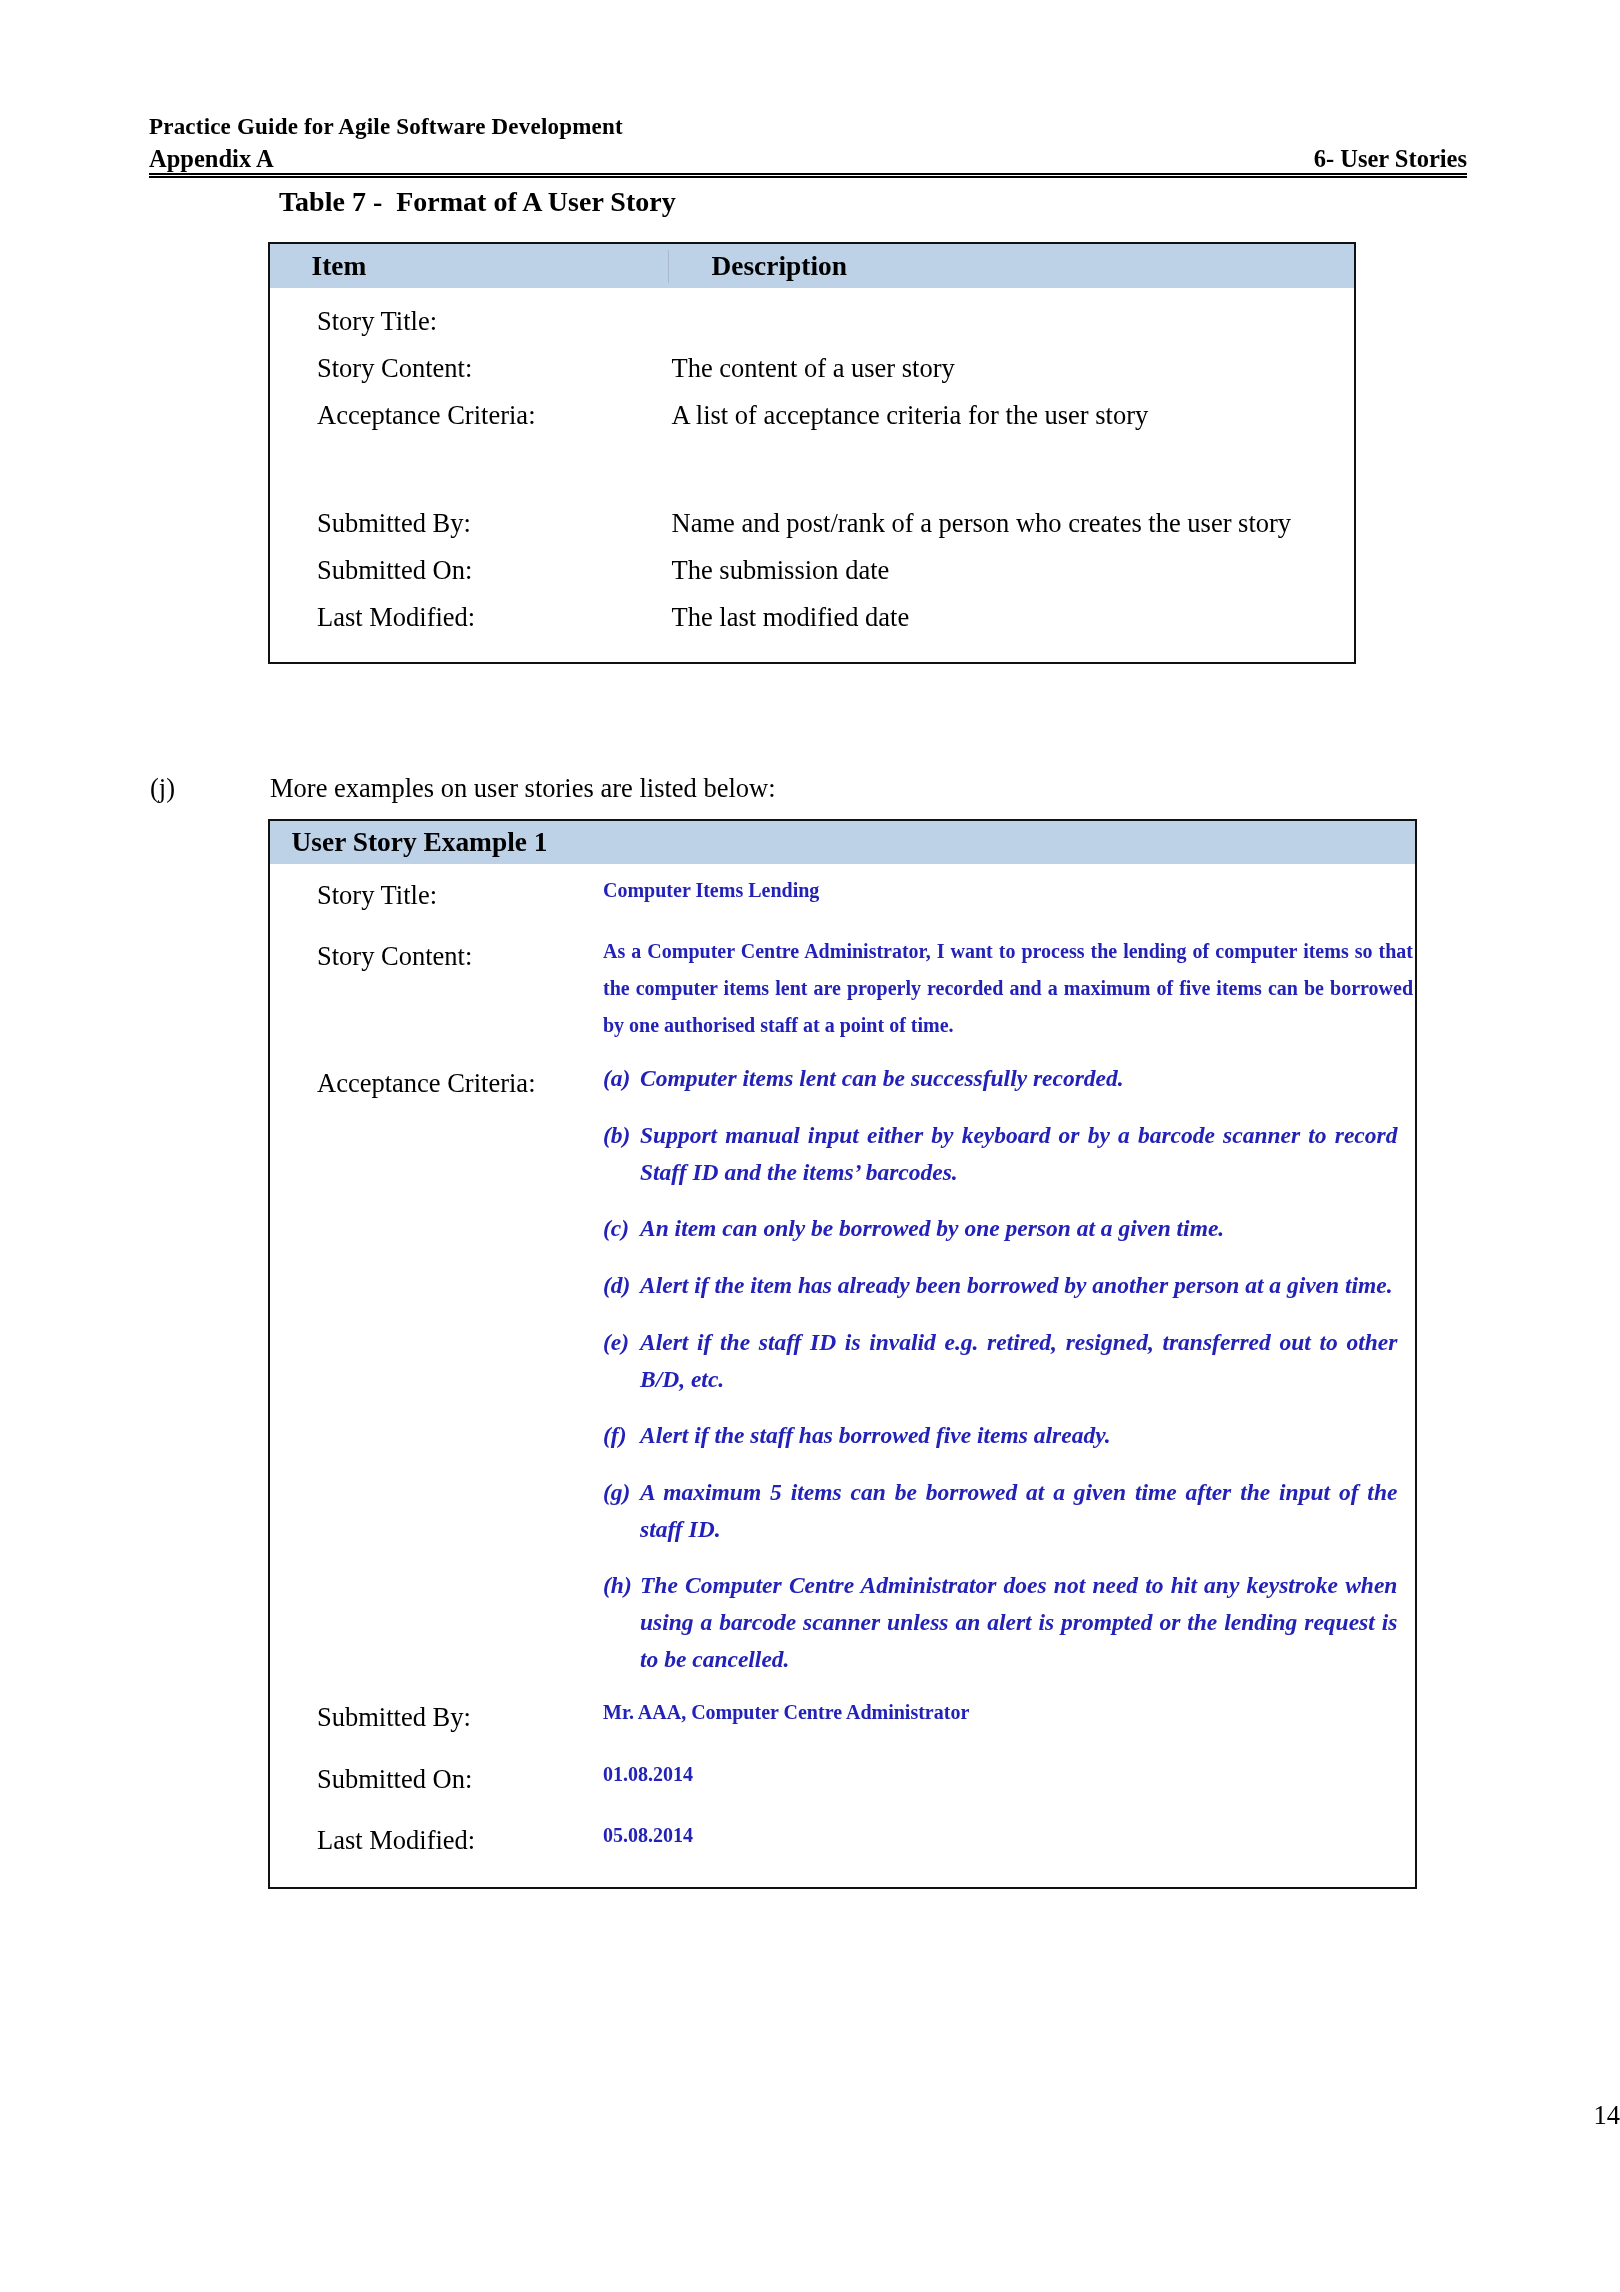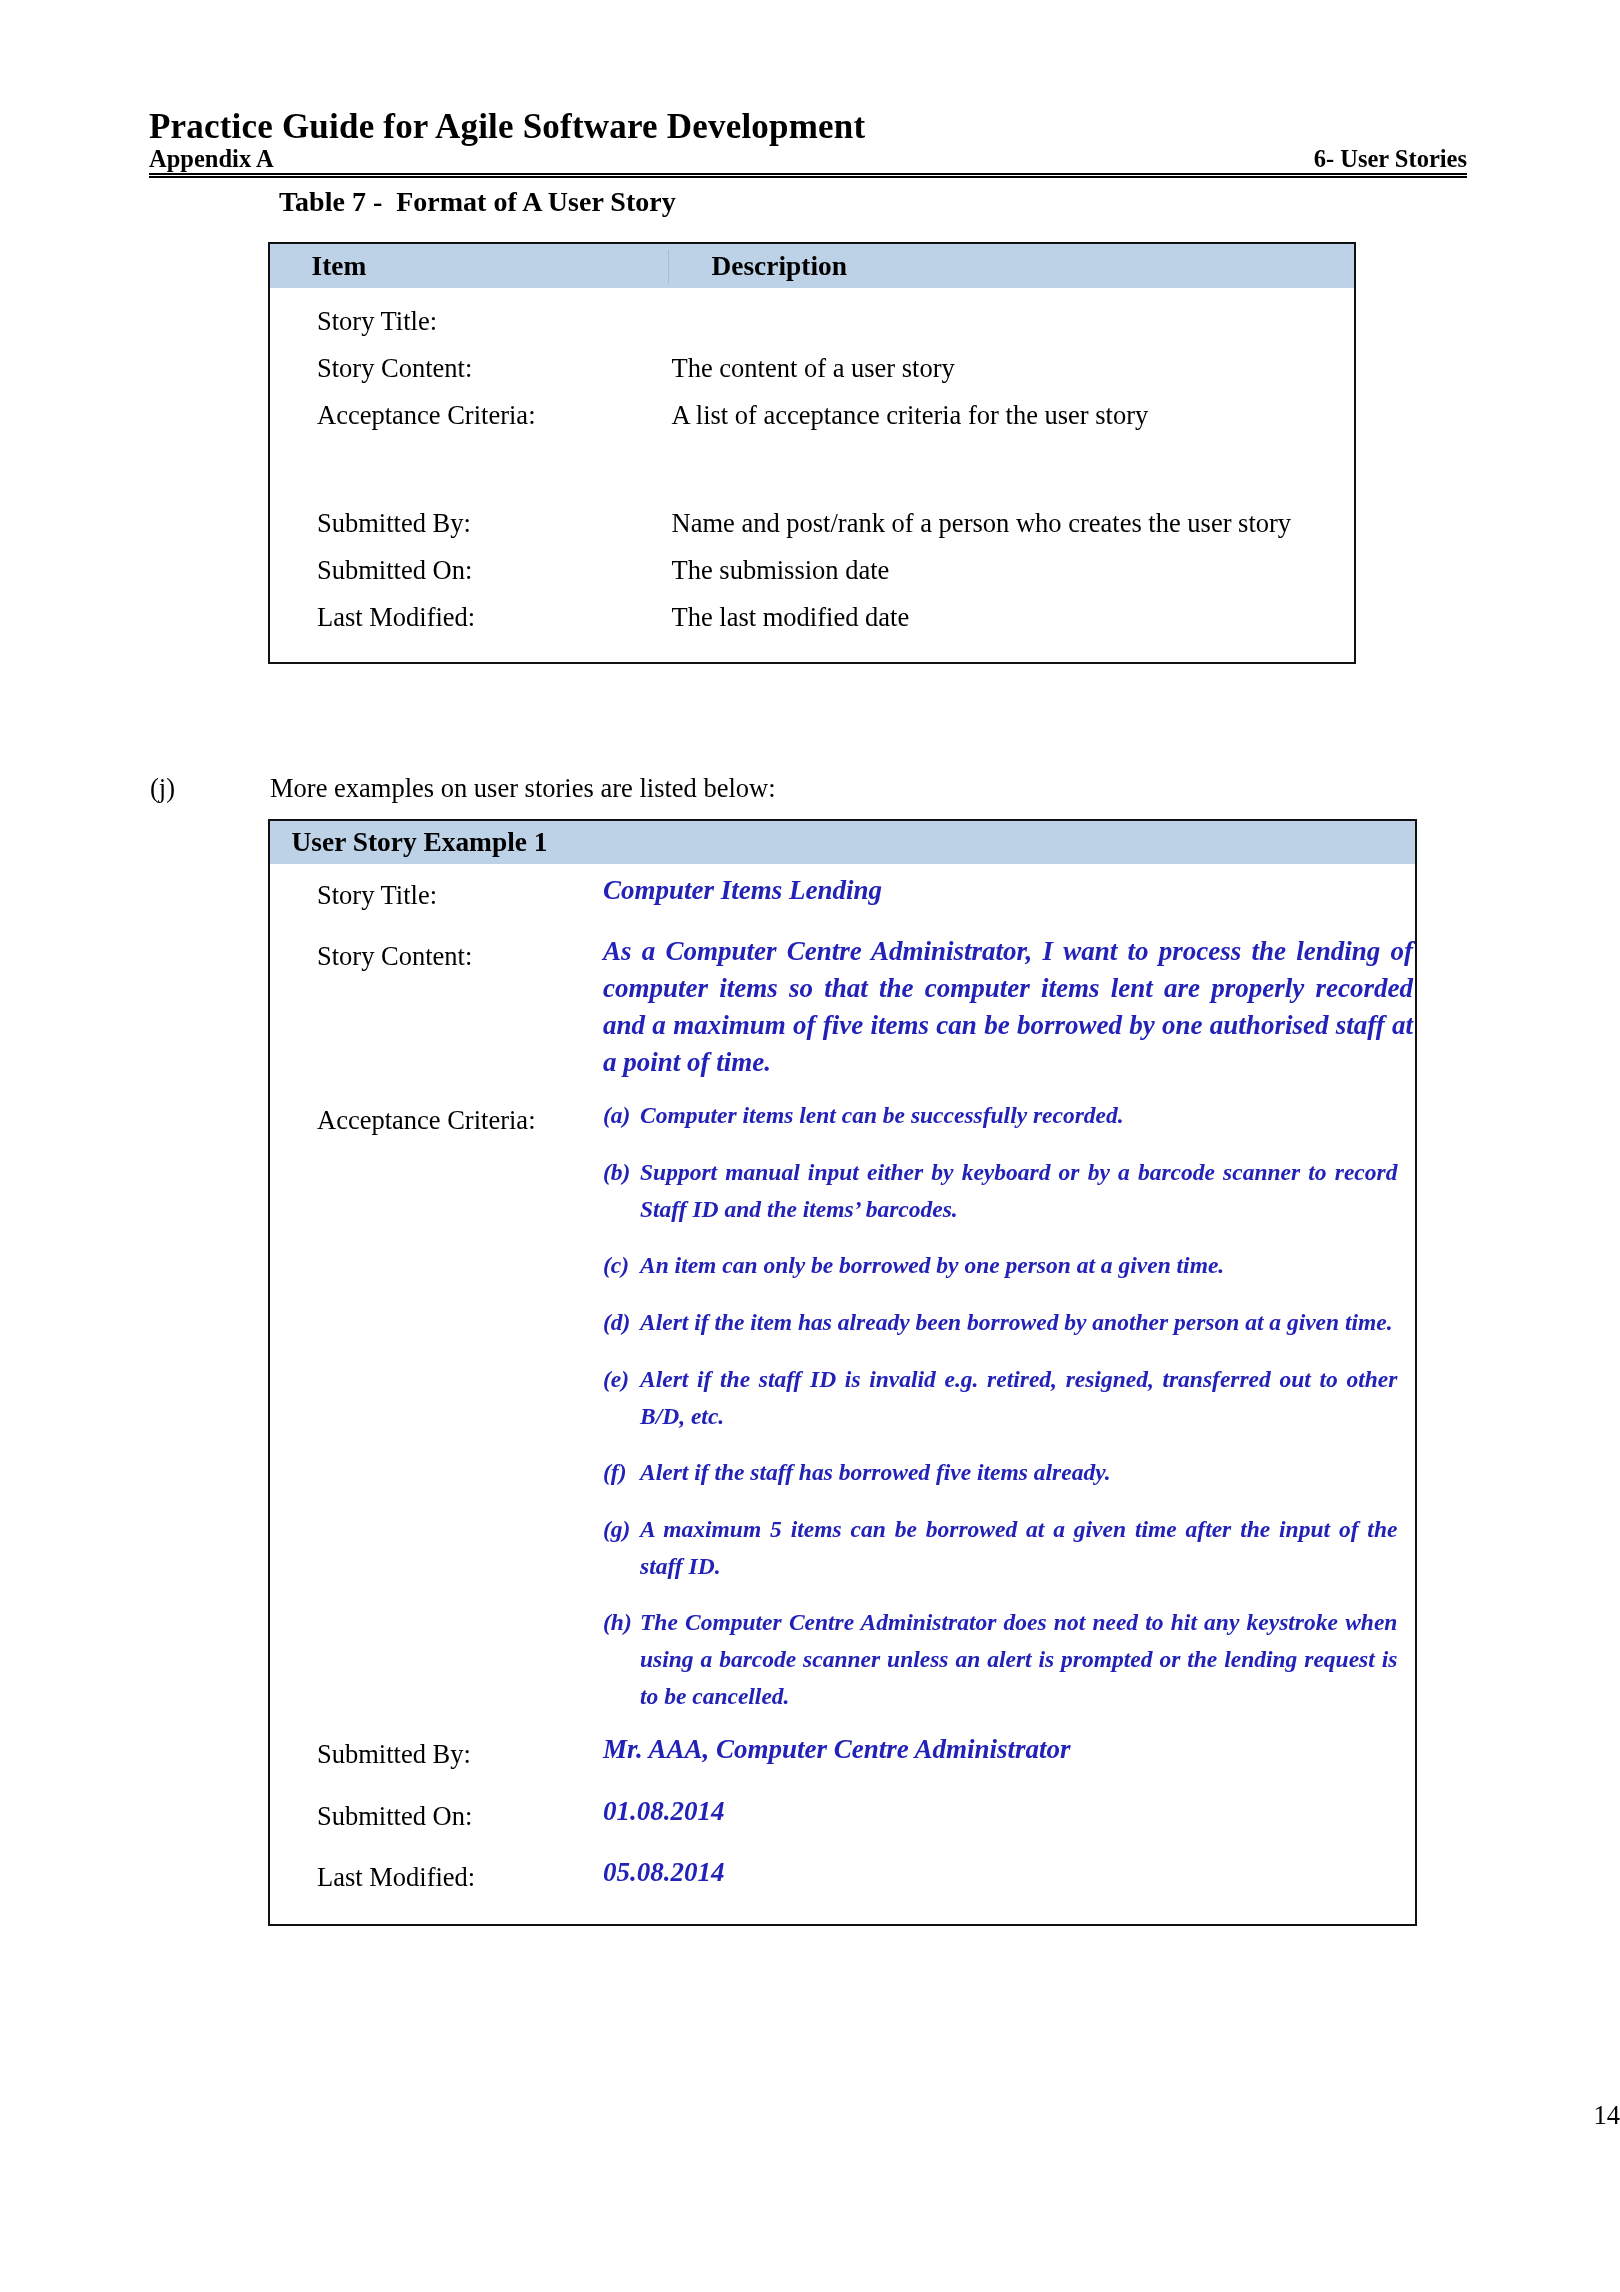--- a/index.html
+++ b/index.html
@@ -25,21 +25,21 @@
   
   .doc-header {
     position: absolute;
     left: 149px;
     top: 110px;
     width: 1318px;
   }
   .doc-header .line1 {
     font-family: "Liberation Serif", serif;
     font-weight: bold;
-    font-size: 35px;
+    font-size: 23px;
     line-height: 33px;
     letter-spacing: 0.2px;
   }
   .doc-header .line2 {
     display: flex;
     justify-content: space-between;
     align-items: center;
     font-family: "Liberation Serif", serif;
     font-weight: bold;
     font-size: 24.5px;
@@ -170,23 +170,22 @@
     padding-left: 47px;
     font-size: 26.5px;
     line-height: 46px;
     box-sizing: border-box;
   }
   .ex-row .value {
     flex: 1;
     padding-right: 2px;
     font-family: "Liberation Serif", serif;
     font-weight: bold;
-    font-style: italic;
     color: #2222b8;
-    font-size: 27px;
+    font-size: 20px;
     line-height: 37px;
   }
   .ex-row .value.justify { text-align: justify; }
 
   
   .ac-list {
     flex: 1;
     padding-right: 17.6px;
   }
   .ac-item {

